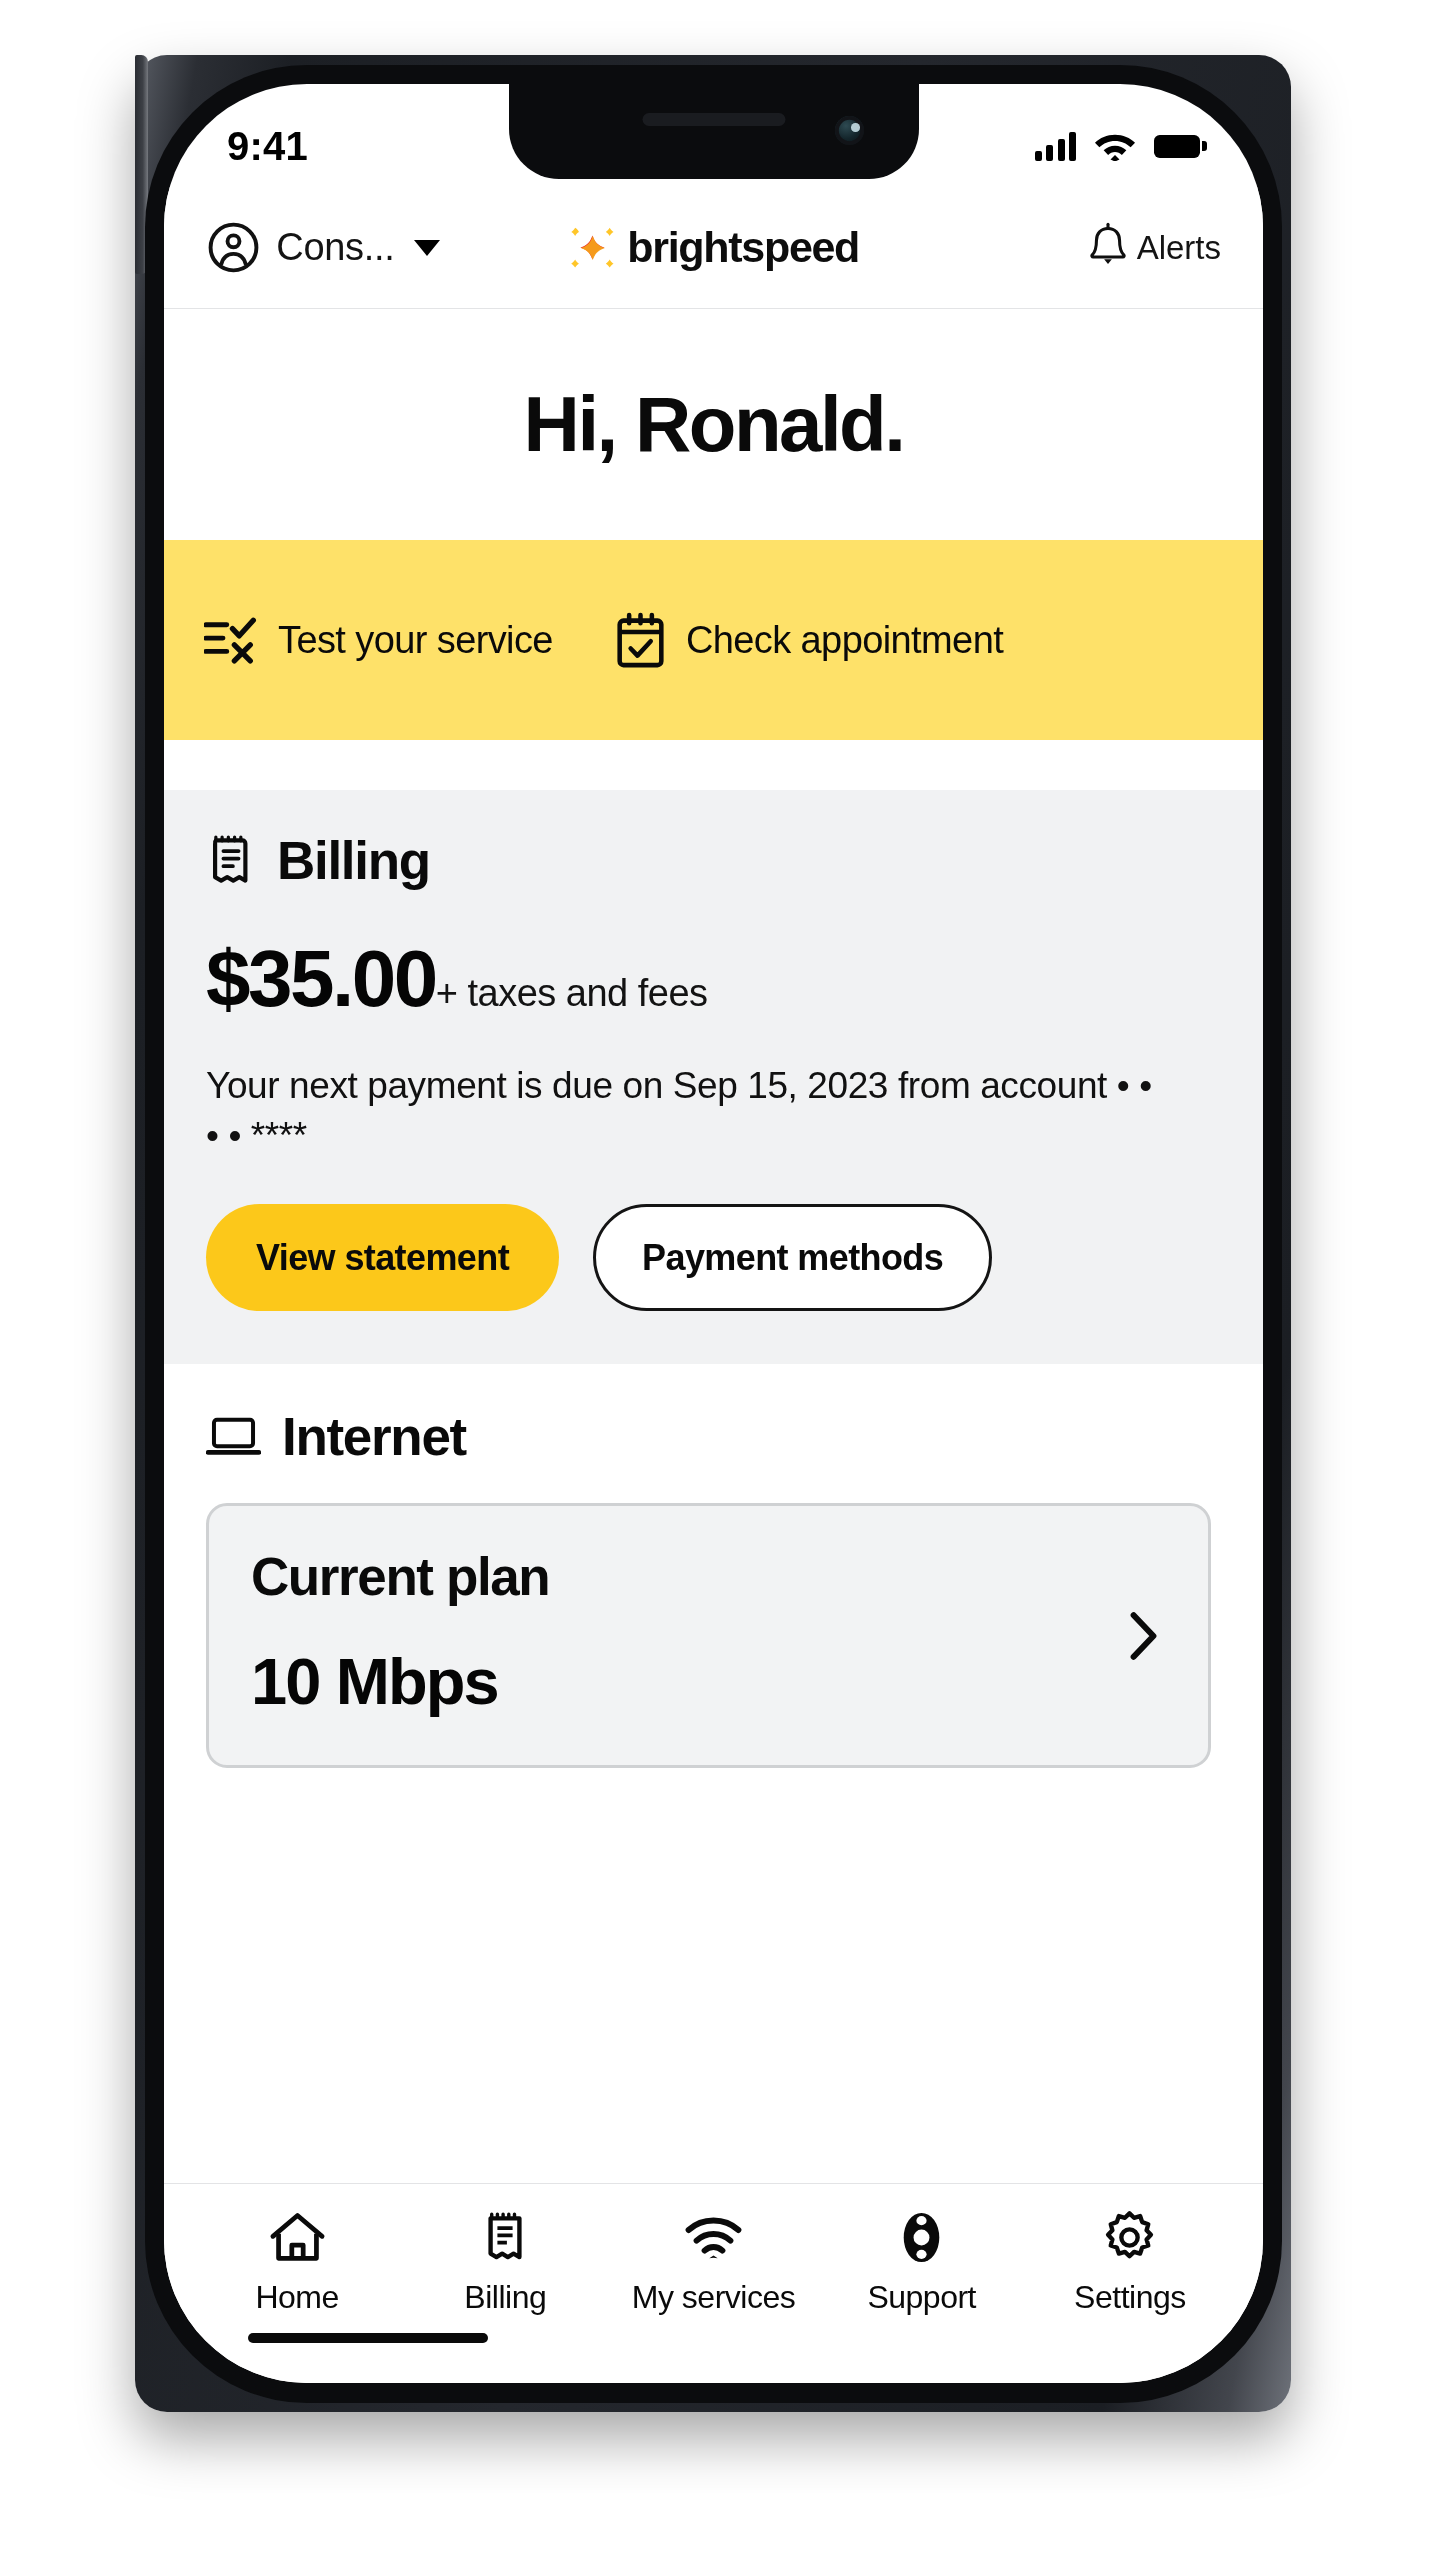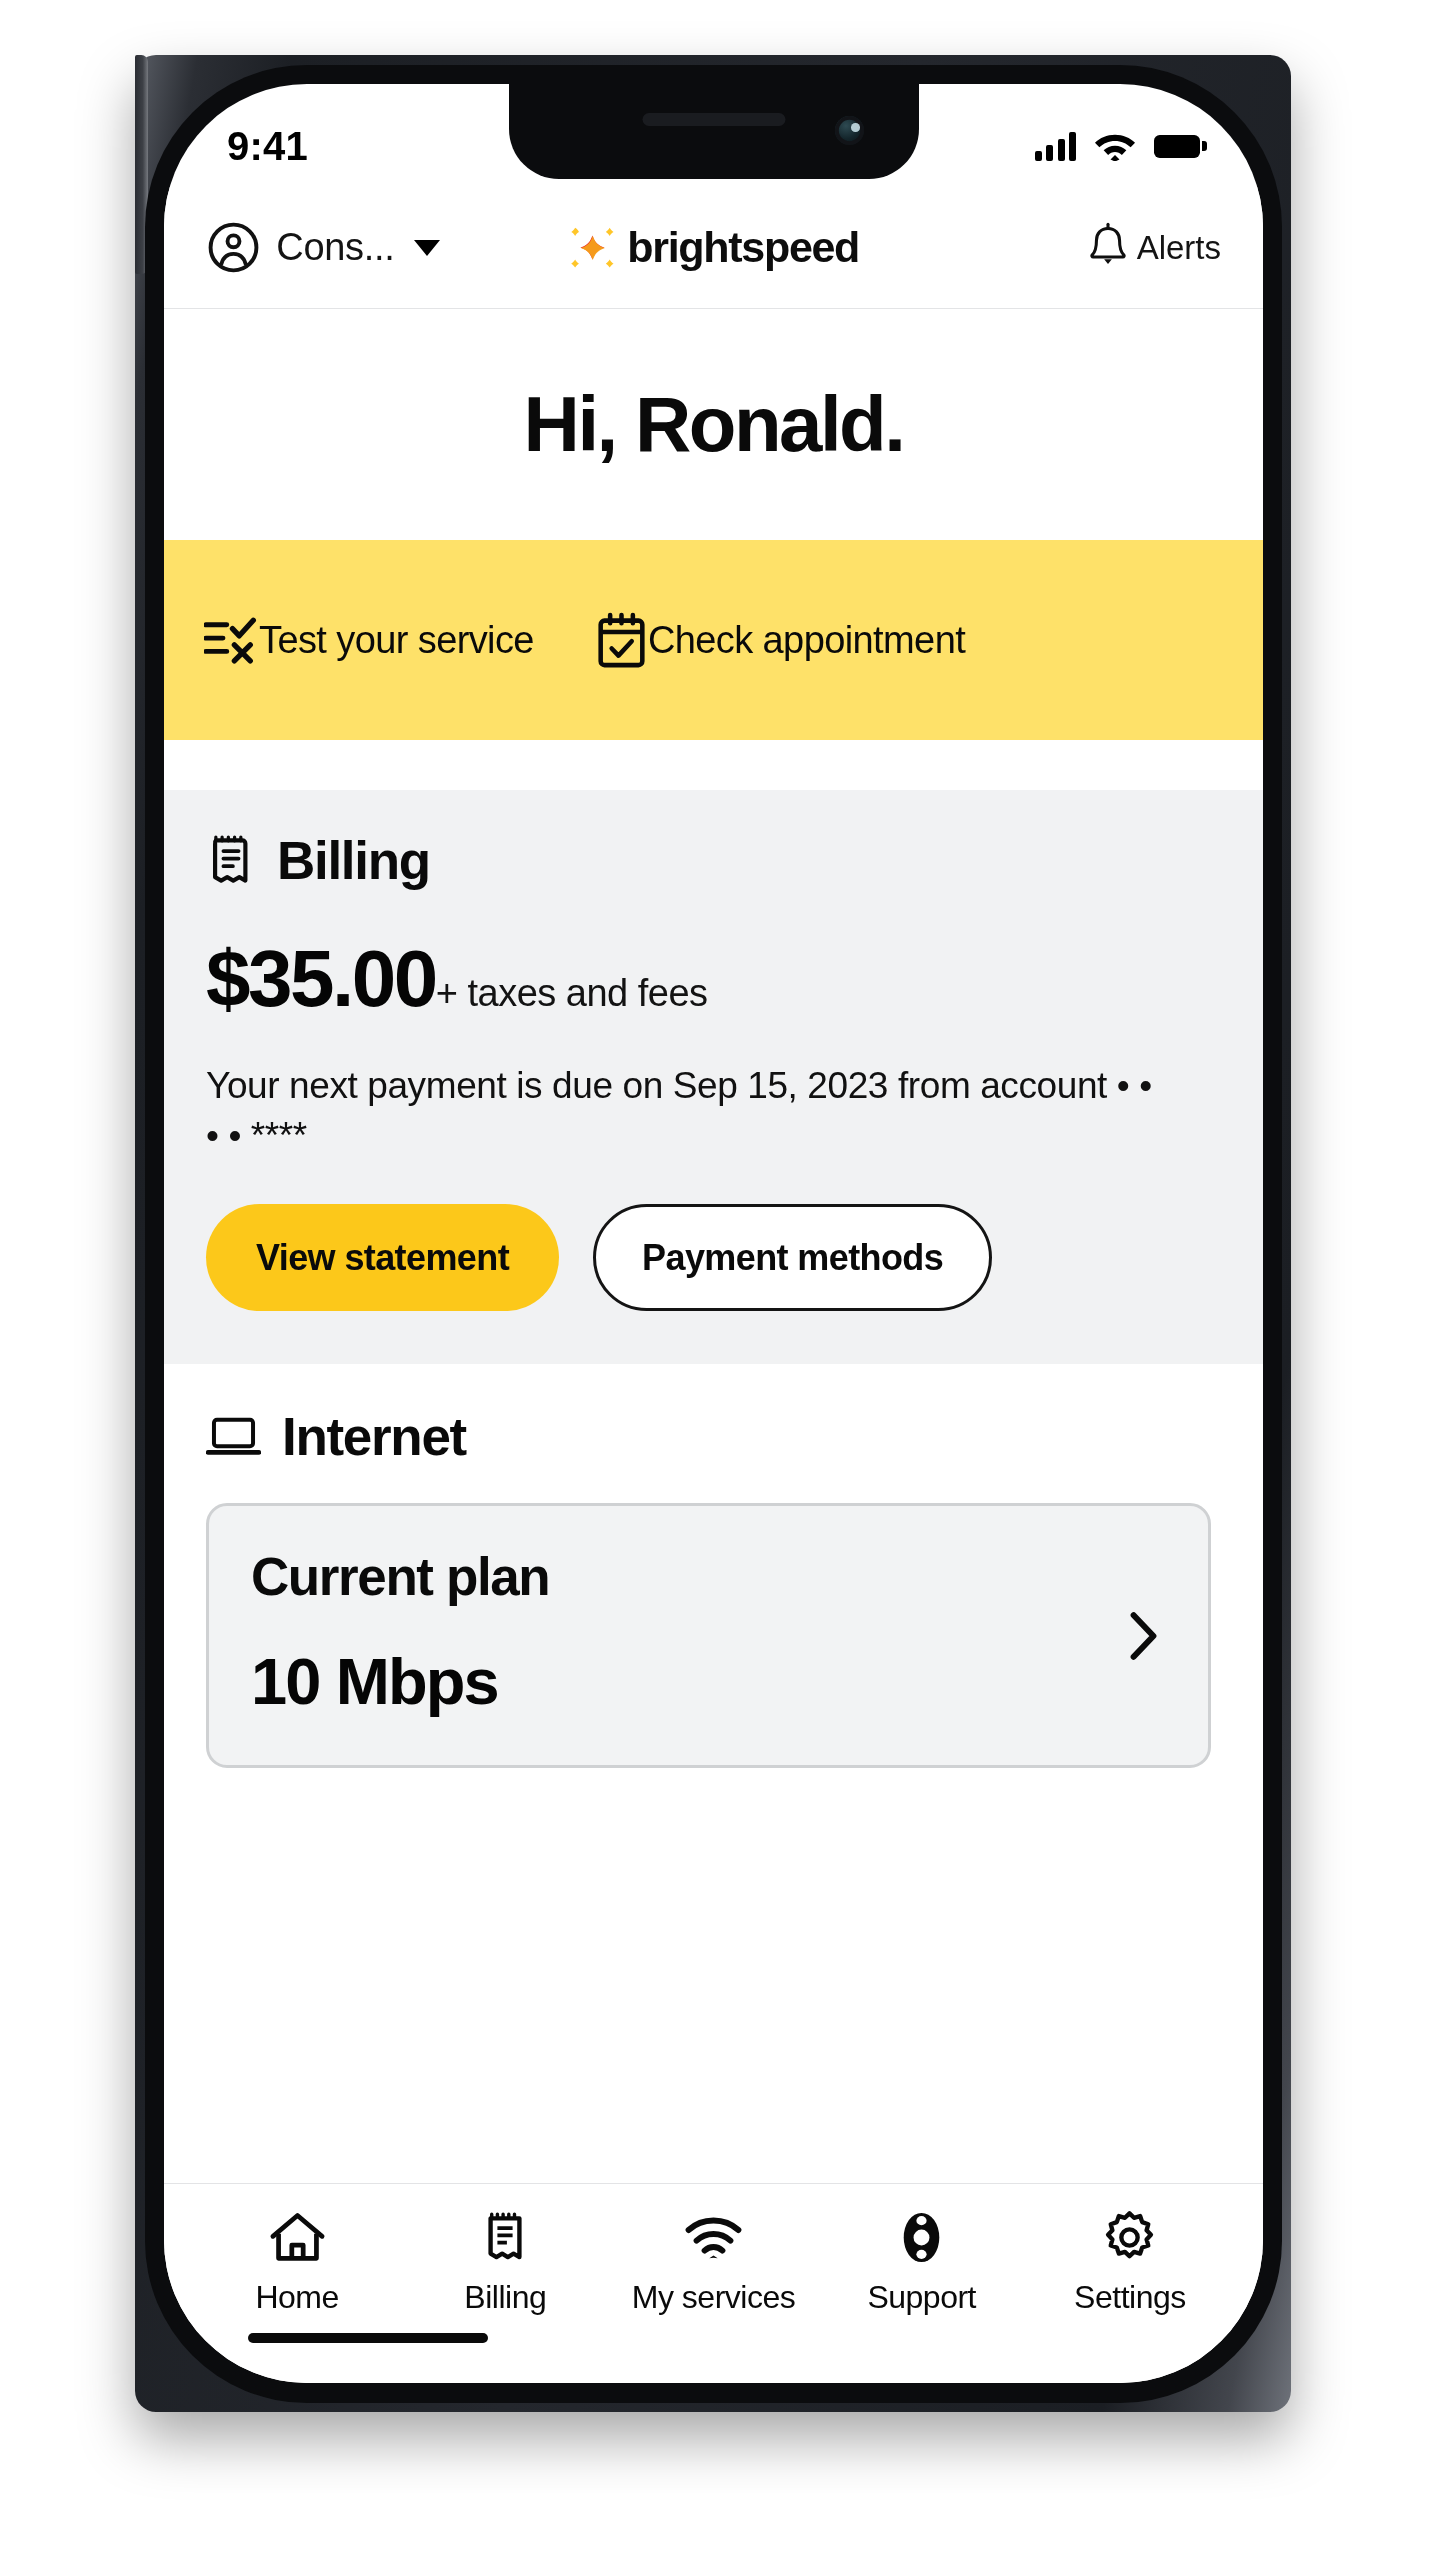--- a/index.html
+++ b/index.html
@@ -1,21 +1,21 @@
 <!DOCTYPE html>
 <html><head>
 <meta charset="utf-8">
 <style>
   html,body{margin:0;padding:0;background:#ffffff;}
   body{width:1431px;height:2576px;position:relative;overflow:hidden;
        font-family:"Liberation Sans", sans-serif;}
 
   
   #phone-frame{position:absolute;left:135px;top:55px;width:1156px;height:2357px;
-    border-radius:21px;
+    border-radius:32px;
     background:linear-gradient(100deg,#5a5e66 0%,#2b2e34 4%,#1c1f24 10%,#24272d 50%,#1b1e23 88%,#43464d 96%,#6e727a 100%);
     box-shadow:0 27px 55px rgba(0,0,0,.34);}
   #phone-inner-band{position:absolute;left:9.5px;top:9.5px;right:9.5px;bottom:9.5px;
     border-radius:162px;background:#0b0c0e;}
   #screen{position:absolute;left:29px;top:29px;width:1099px;height:2299px;
     border-radius:143px;background:#ffffff;overflow:hidden;}
 
   
   .side-btn{position:absolute;background:linear-gradient(90deg,#76797f,#3d4046 40%,#2a2d33);}
   #mute-switch{left:122px;top:555px;width:11.4px;height:80px;border-radius:5.7px 1.9px 1.9px 5.7px;}
@@ -63,21 +63,21 @@
   #alerts-label{font-size:33px;color:#141414;}
 
   
   #greeting-section{height:231px;display:flex;align-items:center;justify-content:center;
     background:#fff;}
   #greeting-text{font-size:78px;font-weight:800;color:#0a0a0a;letter-spacing:-2.5px;}
 
   
   #quick-actions{background:#FEE169;height:200px;display:flex;align-items:center;
     padding:0 40px;box-sizing:border-box;gap:61px;}
-  .quick-action{display:flex;align-items:center;cursor:pointer;}
+  .quick-action{display:flex;align-items:center;gap:19px;cursor:pointer;}
   .quick-action-label{font-size:38px;color:#0a0a0a;letter-spacing:-0.6px;white-space:nowrap;}
   #quick-actions-spacer{height:50px;background:#fff;}
 
   
   #billing-section{background:#f1f2f3;padding:40px 42px 53px 42px;box-sizing:border-box;}
   .section-head{display:flex;align-items:center;gap:21px;}
   .section-title{font-size:53px;font-weight:800;color:#0a0a0a;letter-spacing:-1.3px;}
   #amount-row{display:flex;align-items:baseline;margin-top:42px;}
   #billing-amount{font-size:80px;font-weight:800;color:#050505;letter-spacing:-2.5px;}
   #billing-amount-note{font-size:38px;color:#131313;letter-spacing:-0.5px;}

